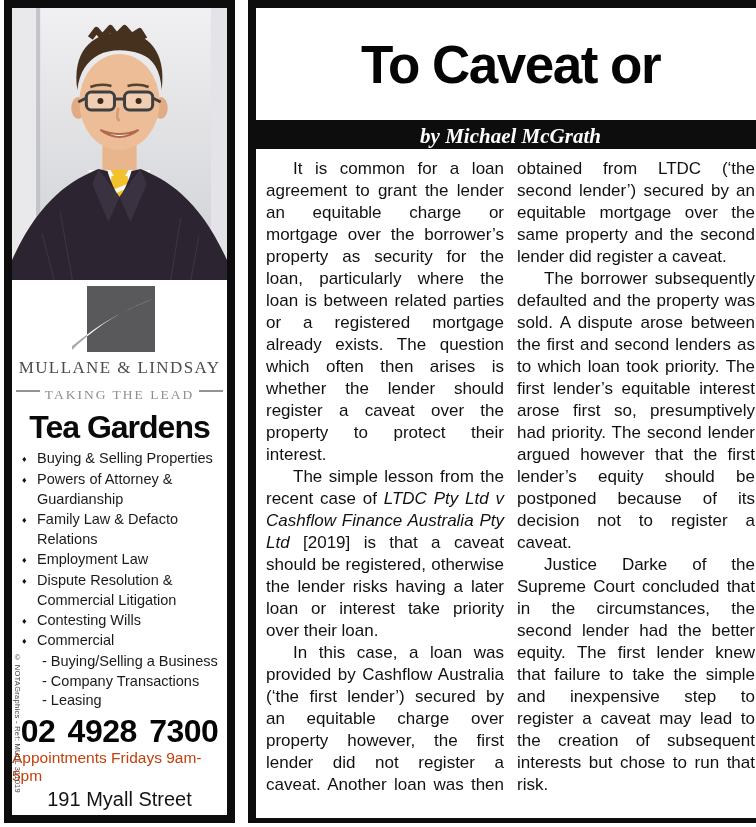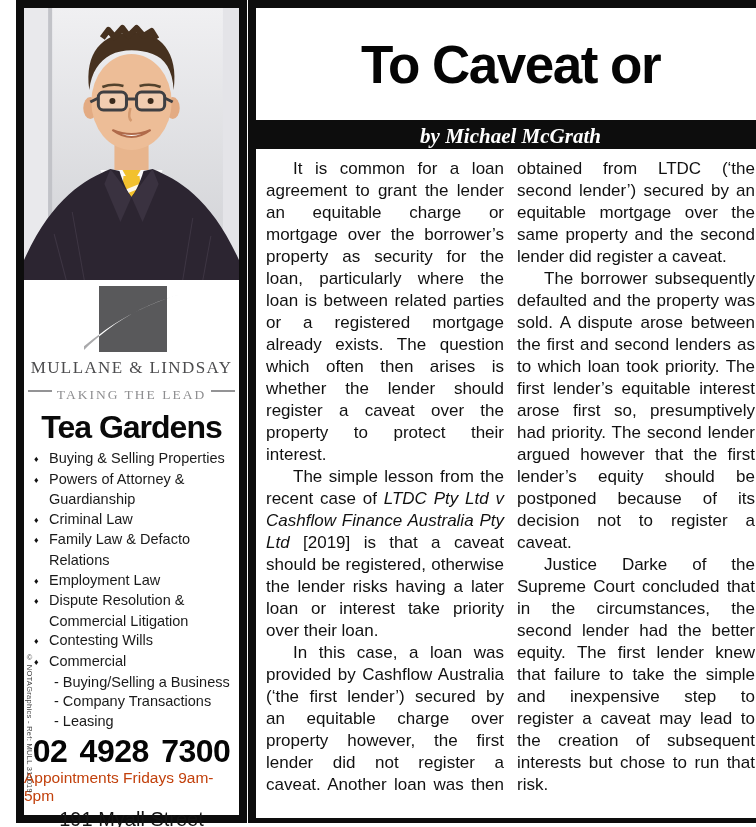--- a/index.html
+++ b/index.html
@@ -1,20 +1,20 @@
 <!DOCTYPE html>
 <html><head>
 <meta charset="utf-8">
 <style>
   html,body{margin:0;padding:0;}
   body{width:756px;height:827px;background:#ffffff;font-family:"Liberation Sans",sans-serif;position:relative;overflow:hidden;}
 
   
   .panel{position:absolute;top:0;background:#0d0d0d;box-sizing:border-box;}
-  .panel-left{left:16px;width:231px;height:823px;padding:8px;}
+  .panel-left{left:4px;width:231px;height:823px;padding:8px;}
   .panel-right{left:248px;width:525px;height:823px;padding:8px;display:flex;flex-direction:column;}
   .panel-inner{background:#ffffff;width:100%;height:100%;box-sizing:border-box;position:relative;display:flex;flex-direction:column;align-items:center;}
 
   
   .photo{width:100%;height:272px;flex:0 0 auto;}
   .logo-block{margin-top:6px;text-align:center;}
   .logo-svg{display:block;margin:0 auto;}
   .firm-name{font-family:"Liberation Serif",serif;font-size:17px;letter-spacing:1.4px;color:#4c4c4e;margin-top:2px;white-space:nowrap;}
   .tagline-row{display:flex;align-items:center;justify-content:center;gap:5px;margin-top:1px;}
   .tagline-dash{width:24px;height:2px;background:#939395;}
@@ -122,21 +122,20 @@
         <span class="tagline">TAKING THE LEAD</span>
         <span class="tagline-dash"></span>
       </div>
     </div>
 
     <div class="location-heading">Tea Gardens</div>
 
     <div class="services">
         <div class="svc bullet"><span class="diamond">♦</span><span>Buying &amp; Selling Properties</span></div>
         <div class="svc bullet"><span class="diamond">♦</span><span>Powers of Attorney &amp; Guardianship</span></div>
-        <div class="svc bullet"><span class="diamond">♦</span><span>Criminal Law</span></div>
         <div class="svc bullet"><span class="diamond">♦</span><span>Family Law &amp; Defacto Relations</span></div>
         <div class="svc bullet"><span class="diamond">♦</span><span>Employment Law</span></div>
         <div class="svc bullet"><span class="diamond">♦</span><span>Dispute Resolution &amp; Commercial Litigation</span></div>
         <div class="svc bullet"><span class="diamond">♦</span><span>Contesting Wills</span></div>
         <div class="svc bullet"><span class="diamond">♦</span><span>Commercial</span></div>
         <div class="svc sub"><span>- Buying/Selling a Business</span></div>
         <div class="svc sub"><span>- Company Transactions</span></div>
         <div class="svc sub"><span>- Leasing</span></div>
       </div>
 

